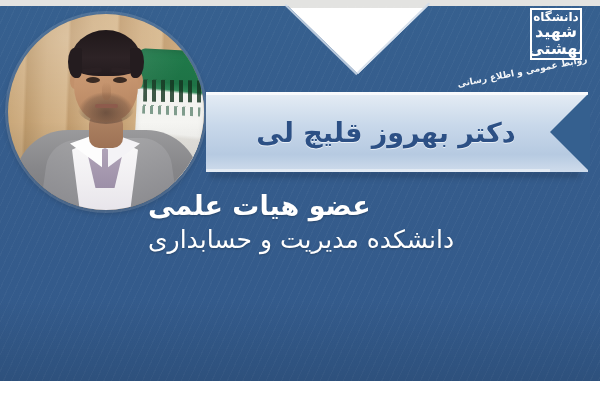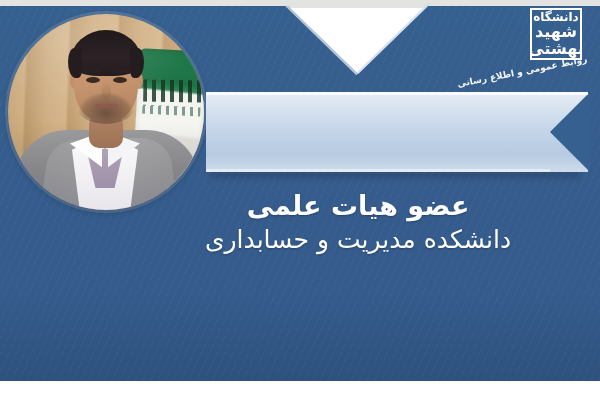--- a/index.html
+++ b/index.html
@@ -234,21 +234,21 @@
     display:flex;align-items:center;justify-content:center;
     color:#2c5085;
     font-size:27px;font-weight:bold;letter-spacing:.5px;
     direction:rtl;
     text-shadow:0 1px 0 rgba(255,255,255,.65);
   }
 
   
   .subtitle{
     position:absolute;right:32px;top:190px;width:420px;
-    text-align:center;direction:rtl;color:#ffffff;
+    text-align:left;direction:rtl;color:#ffffff;
   }
   .subtitle .l1{
     font-size:27px;font-weight:bold;line-height:1.18;
     text-shadow:0 1px 2px rgba(0,0,0,.25);
   }
   .subtitle .l2{
     font-size:25px;font-weight:normal;line-height:1.25;margin-top:2px;
     text-shadow:0 1px 2px rgba(0,0,0,.25);
   }
 
@@ -324,20 +324,21 @@
         <div class="mouth"></div>
       </div>
     </div>
   </div>
 
   <div class="ribbon-shadow"></div>
   <div class="ribbon"></div>
   <div class="ribbon-notch"></div>
   <div class="ribbon-topline"></div>
   <div class="ribbon-botline"></div>
+  <div class="ribbon-title">دکتر بهروز قلیچ لی</div>
 
   <div class="subtitle">
     <div class="l1">عضو هیات علمی</div>
     <div class="l2">دانشکده مدیریت و حسابداری</div>
   </div>
 
   <div class="logo">
     <div class="mark">
       <span class="r1">دانشگاه</span>
       <span>شهید</span>

